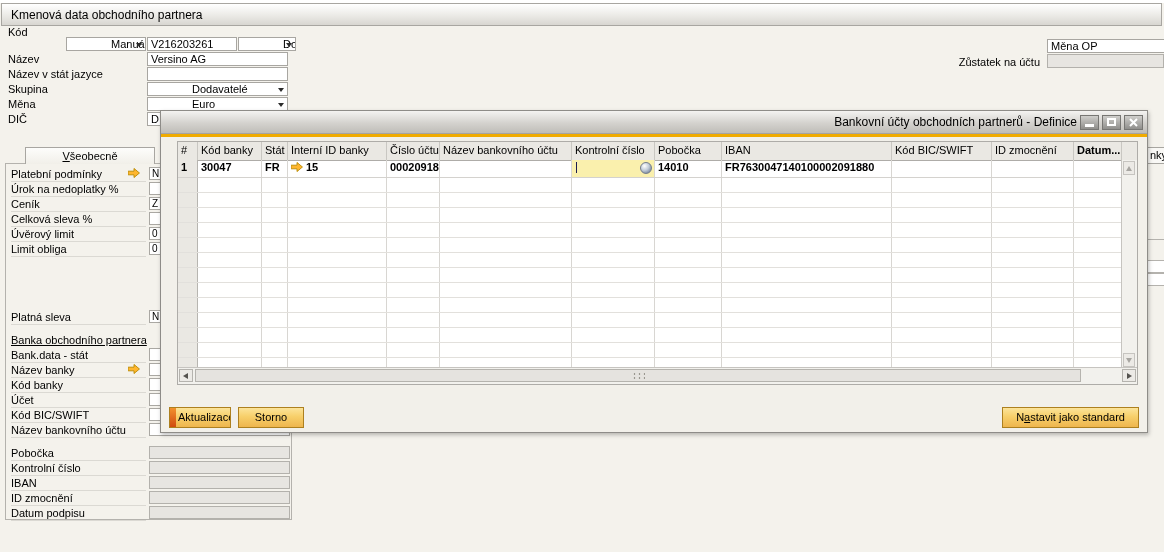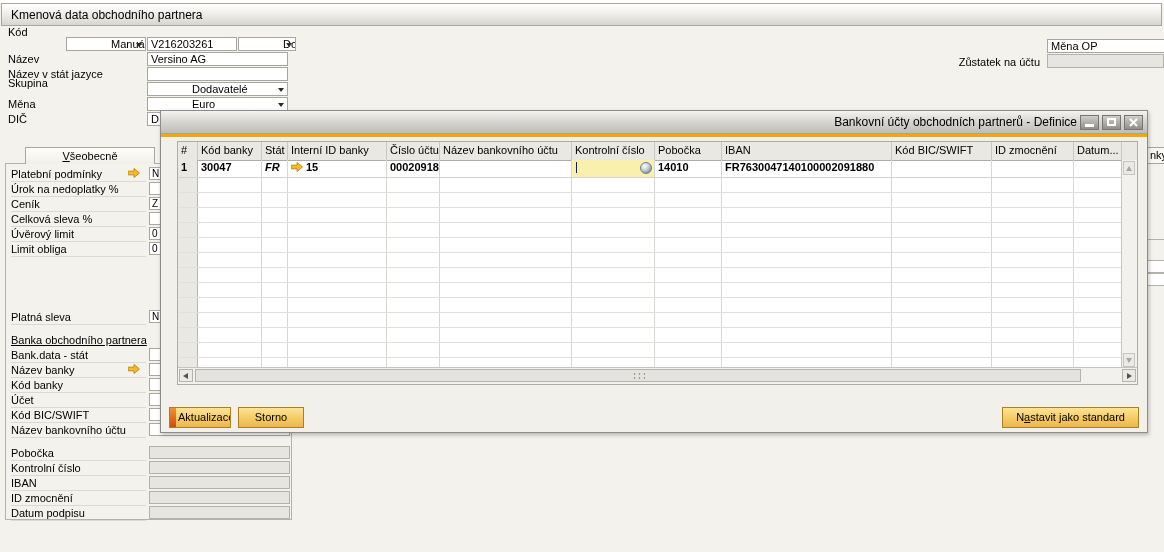--- a/index.html
+++ b/index.html
@@ -116,21 +116,21 @@
 <div id="app">
   <div class="topstrip"></div>
 
   <div class="win-titlebar">
     <span>Kmenová data obchodního partnera</span>
   </div>
 
   <div class="flabel" style="top:26px">Kód</div>
   <div class="flabel" style="top:53px">Název</div>
   <div class="flabel" style="top:68px">Název v stát jazyce</div>
-  <div class="flabel" style="top:77px">Skupina</div>
+  <div class="flabel" style="top:83px">Skupina</div>
   <div class="flabel" style="top:98px">Měna</div>
   <div class="flabel" style="top:113px">DIČ</div>
 
   <div class="box ddbox" style="left:66px;top:37px;width:80px">
     <span>Manuálně</span>
     <i class="tri"></i>
   </div>
   <div class="box" style="left:147px;top:37px;width:90px">
     <span>V216203261</span>
   </div>
@@ -289,27 +289,27 @@
           <div class="th" style="width: 64px;">Kód banky</div>
           <div class="th" style="width: 26px;">Stát</div>
           <div class="th" style="width: 99px;">Interní ID banky</div>
           <div class="th" style="width: 53px; text-align: right;">Číslo účtu</div>
           <div class="th" style="width: 132px;">Název bankovního účtu</div>
           <div class="th" style="width: 83px;">Kontrolní číslo</div>
           <div class="th" style="width: 67px;">Pobočka</div>
           <div class="th" style="width: 170px;">IBAN</div>
           <div class="th" style="width: 100px;">Kód BIC/SWIFT</div>
           <div class="th" style="width: 82px;">ID zmocnění</div>
-          <div class="th" style="width: 48px;">Datum...</div>
+          <div class="th" style="width: 48px; font-weight: bold;">Datum...</div>
         </div>
       <div class="tbody">
           <div class="trow data-row">
             <div class="td rowhead bold" style="width: 20px;"><span>1</span></div>
             <div class="td bold" style="width: 64px;"><span>30047</span></div>
-            <div class="td bold" style="width: 26px; font-style: italic;"><span>FR</span></div>
+            <div class="td bold" style="width: 26px;"><span>FR</span></div>
             <div class="td bold" style="width: 99px;"><span class="larrow"><svg width="12" height="10" viewBox="0 0 13 11">
                   <path d="M0 3.5 H6.5 V0.5 L12.5 5.5 L6.5 10.5 V7.5 H0 Z" fill="#ffb62e" stroke="#b98a00" stroke-width="1"></path>
                 </svg></span><span>15</span></div>
             <div class="td bold" style="width: 53px;"><span>00020918</span></div>
             <div class="td" style="width: 132px;"><span></span></div>
             <div class="td active" style="width: 83px;"><span class="cursor"></span><span></span><span class="cfl-icon"></span></div>
             <div class="td bold" style="width: 67px;"><span>14010</span></div>
             <div class="td bold" style="width: 170px;"><span>FR7630047140100002091880</span></div>
             <div class="td" style="width: 100px;"><span></span></div>
             <div class="td" style="width: 82px;"><span></span></div>

